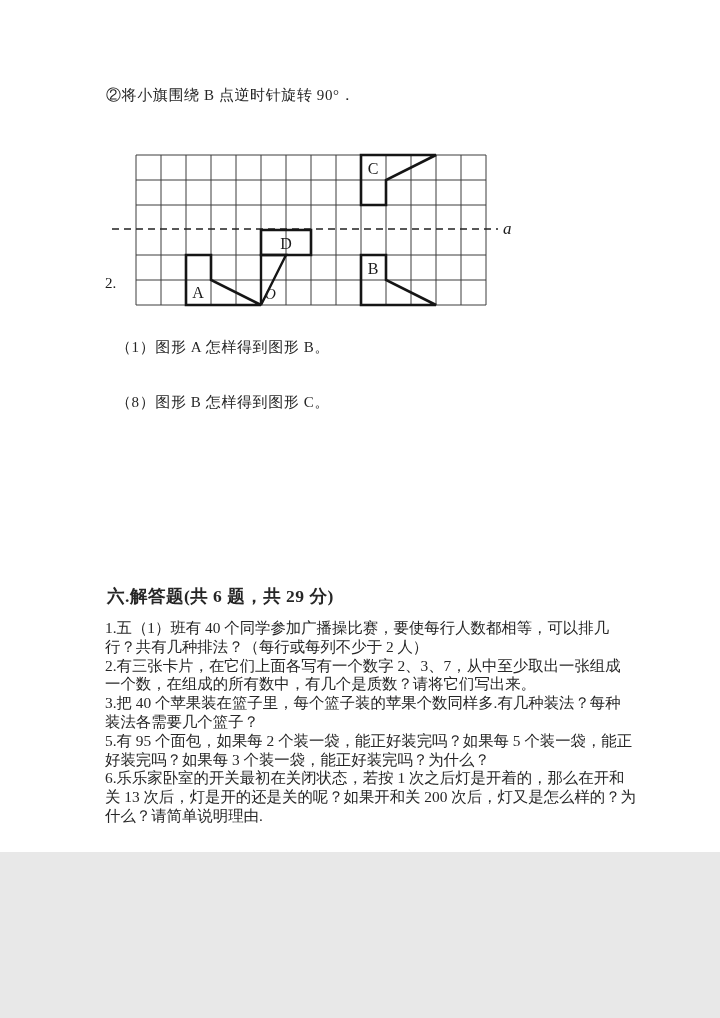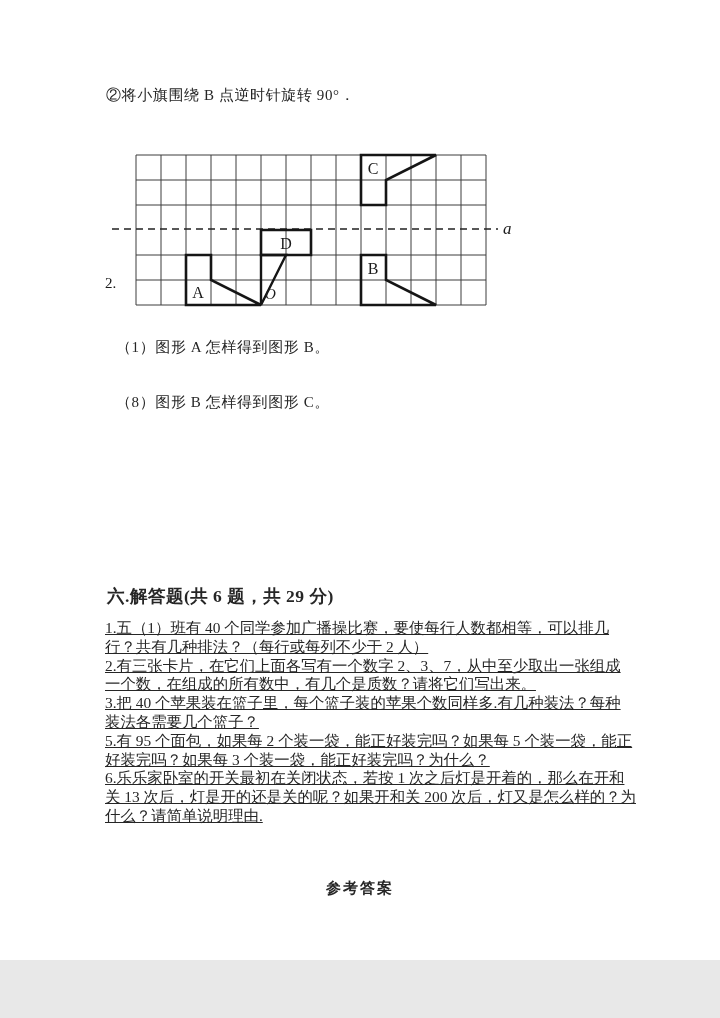--- a/index.html
+++ b/index.html
@@ -1,18 +1,18 @@
 <!DOCTYPE html>
 <html><head>
 <meta charset="utf-8">
 <style>
   html,body{margin:0;padding:0;background:#e8e8e8;}
   .page{
     position:relative;
-    width:720px;height:960px;
+    width:720px;height:852px;
     background:#ffffff;
     margin:0 auto;
     overflow:hidden;
     font-family:"Liberation Serif","DejaVu Serif",serif;
     color:#262626;
   }
   .abs{position:absolute;}
   .instruction{
     left:106px;top:86px;
     font-size:15px;letter-spacing:0.6px;
@@ -24,21 +24,21 @@
   }
   .q1{top:338px;} .q2{top:393px;} .q3{top:460px;}
   .section-heading{
     left:107px;top:584px;
     font-size:17.5px;font-weight:bold;letter-spacing:0.5px;text-align:center;
   }
   .problems{
     left:105px;top:619px;width:560px;
     font-size:15.4px;line-height:18.8px;
   }
-  .problems p{margin:0;padding:0;text-decoration:underline;}
+  .problems p{margin:0;padding:0;}
   .answer-heading{
     left:0;top:879px;width:720px;
     text-align:center;
     font-size:15px;font-weight:bold;letter-spacing:2px;
   }
   svg text{
     font-family:"Liberation Serif","DejaVu Serif",serif;
     fill:#1b1b1b;
   }
 </style>

